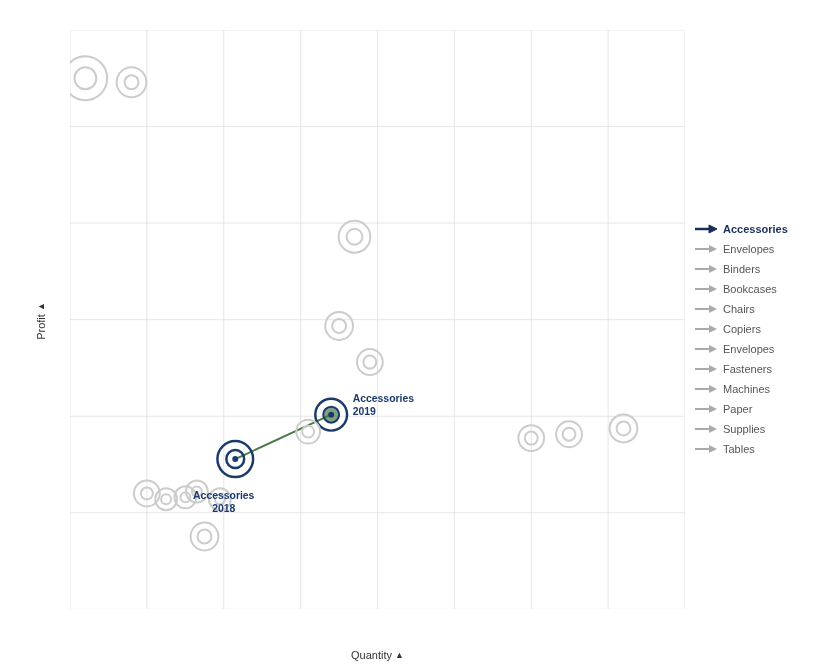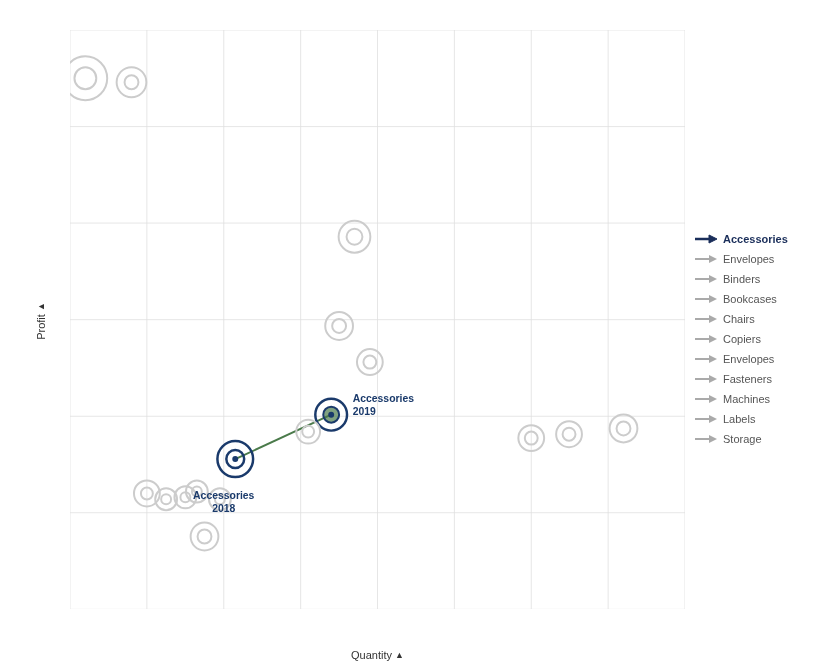--- a/index.html
+++ b/index.html
@@ -284,29 +284,38 @@
       <span class="item-label">Machines</span>
     </div>
 
     <div class="legend-item">
       <div class="arrow">
         <svg viewBox="0 0 22 12" xmlns="http://www.w3.org/2000/svg">
           <line x1="0" y1="6" x2="16" y2="6" stroke="#aaa" stroke-width="2"></line>
           <polygon points="14,2 22,6 14,10" fill="#aaa"></polygon>
         </svg>
       </div>
-      <span class="item-label">Labels</span>
-    </div>
-
-
-    <div class="legend-item">
-      <div class="arrow">
-        <svg viewBox="0 0 22 12" xmlns="http://www.w3.org/2000/svg">
-          <line x1="0" y1="6" x2="16" y2="6" stroke="#aaa" stroke-width="2"></line>
-          <polygon points="14,2 22,6 14,10" fill="#aaa"></polygon>
-        </svg>
-      </div>
-      <span class="item-label">Storage</span>
-    </div>
-
-
+      <span class="item-label">Paper</span>
+    </div>
+
+
+
+    <div class="legend-item">
+      <div class="arrow">
+        <svg viewBox="0 0 22 12" xmlns="http://www.w3.org/2000/svg">
+          <line x1="0" y1="6" x2="16" y2="6" stroke="#aaa" stroke-width="2"></line>
+          <polygon points="14,2 22,6 14,10" fill="#aaa"></polygon>
+        </svg>
+      </div>
+      <span class="item-label">Supplies</span>
+    </div>
+
+    <div class="legend-item">
+      <div class="arrow">
+        <svg viewBox="0 0 22 12" xmlns="http://www.w3.org/2000/svg">
+          <line x1="0" y1="6" x2="16" y2="6" stroke="#aaa" stroke-width="2"></line>
+          <polygon points="14,2 22,6 14,10" fill="#aaa"></polygon>
+        </svg>
+      </div>
+      <span class="item-label">Tables</span>
+    </div>
   </div>
 </div>
 
 </body></html>

